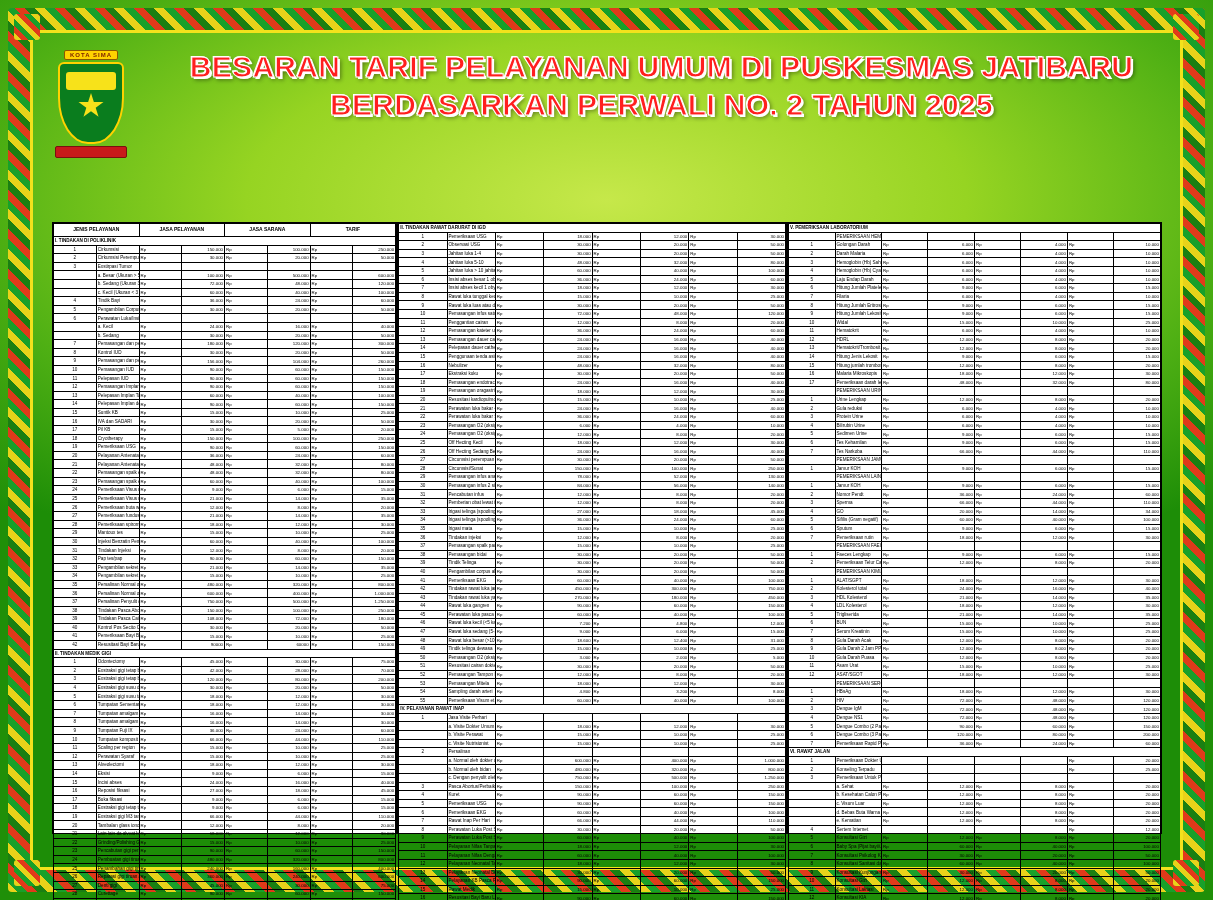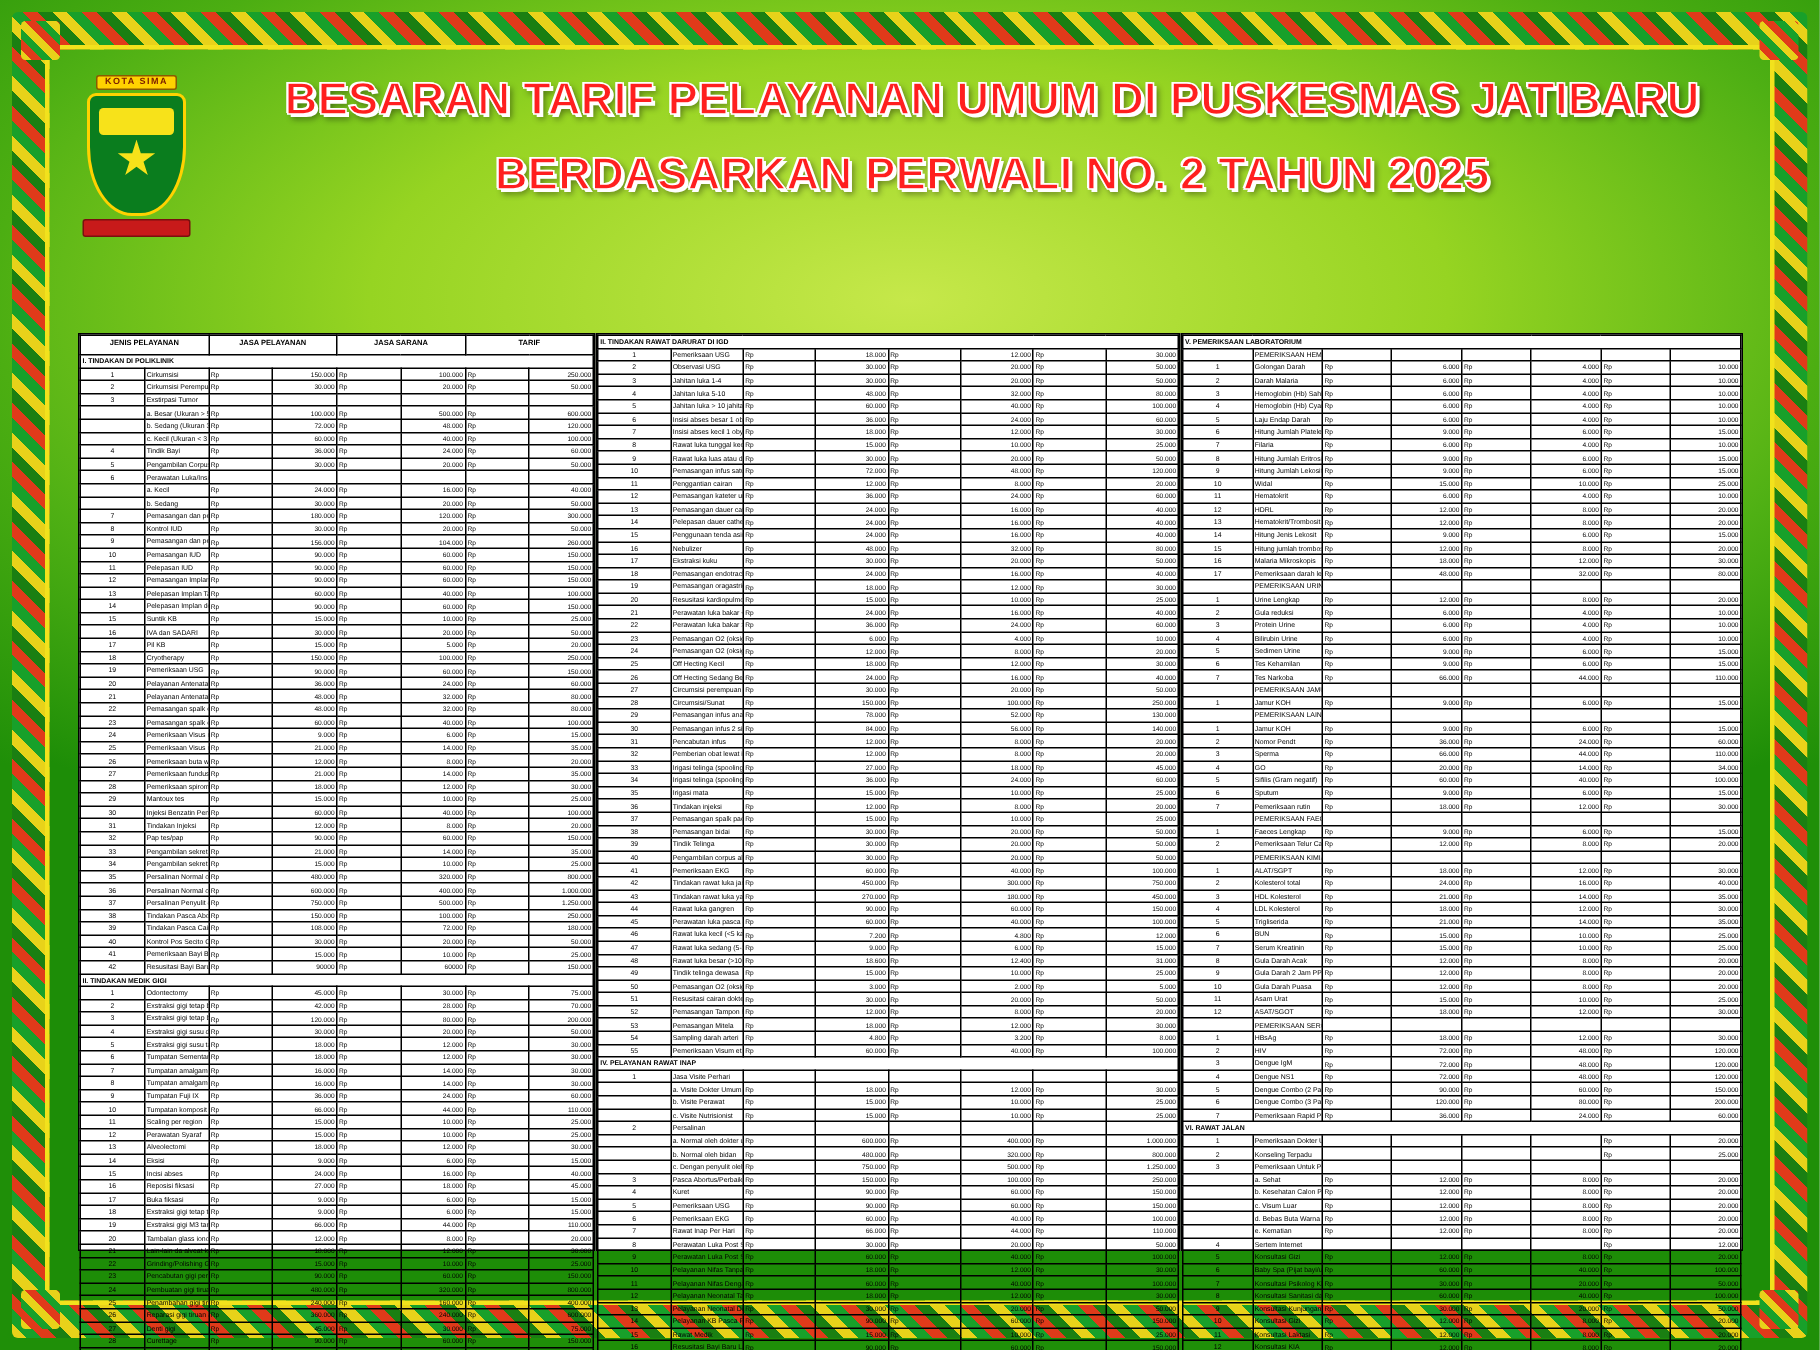--- a/index.html
+++ b/index.html
@@ -72,21 +72,21 @@
   .title-wrap{
     position:absolute;left:110px;right:0;top:6px;text-align:center;
   }
   .title-line{
     font-size:30px;font-weight:bold;color:#ff1f1f;
     -webkit-text-stroke:1px #ffffff;
     text-shadow:2px 2px 0 #ffffff, -1px -1px 0 #ffffff, 3px 3px 4px rgba(0,0,0,.45);
     letter-spacing:.3px;line-height:1.25;
     font-family:"Liberation Sans",sans-serif;
   }
-  .title-line.l2{margin-top:12px;}
+  .title-line.l2{}
 
   
   .sheet{
     position:absolute;left:52px;top:222px;width:1110px;height:612px;
     display:flex;gap:0px;background:transparent;
   }
   .col{background:#ffffff;border:1px solid #000;}
   .col.c1{width:345px}
   .col.c2{width:390px}
   .col.c3{width:375px}

